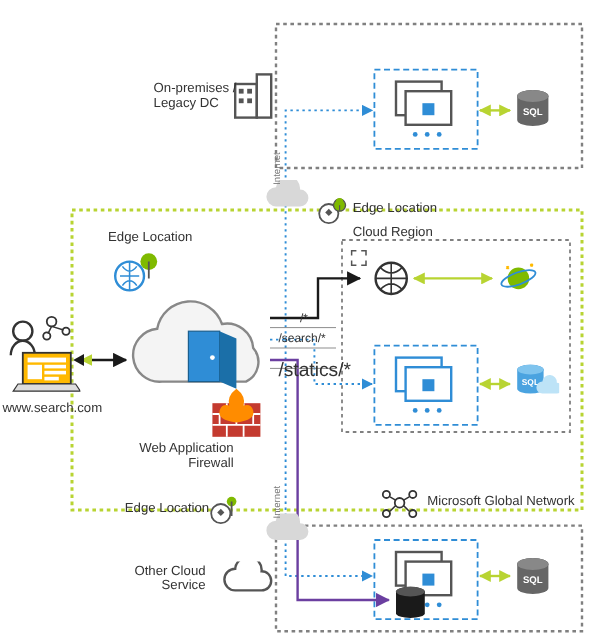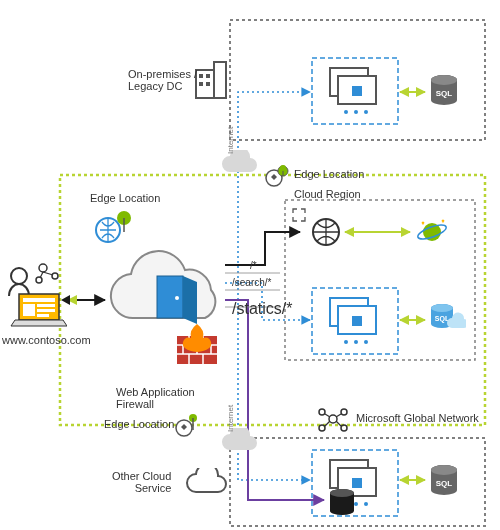--- a/index.html
+++ b/index.html
@@ -194,41 +194,41 @@
 
     <rect x="14" y="32" width="40" height="26" fill="#ffb900" stroke="#333" stroke-width="1.5"></rect>
     <rect x="18" y="36" width="32" height="4" fill="#fff"></rect>
     <rect x="18" y="42" width="12" height="12" fill="#fff"></rect>
     <rect x="32" y="42" width="18" height="3" fill="#fff"></rect>
     <rect x="32" y="47" width="18" height="3" fill="#fff"></rect>
     <rect x="32" y="52" width="12" height="3" fill="#fff"></rect>
     <path d="M10,58 h48 l4,6 h-56 z" fill="#ddd" stroke="#333" stroke-width="1"></path>
   </svg>
 </div>
-<div class="lbl" style="left:2px;top:334px">www.contoso.com</div>
+<div class="lbl" style="left:2px;top:334px">www.search.com</div>
 
 <div class="ico" style="left:105px;top:248px">
   <svg width="120" height="90">
     <path d="M30,70 a22,22 0 0 1 -4,-44 a28,28 0 0 1 54,-4 a22,22 0 0 1 26,20 a18,18 0 0 1 -6,28 z" fill="#f4f4f4" stroke="#888" stroke-width="2"></path>
 
     <rect x="52" y="28" width="26" height="42" fill="#2f8dd6"></rect>
     <rect x="52" y="28" width="26" height="42" fill="none" stroke="#1b5f8f" stroke-width="1"></rect>
     <path d="M78,28 l14,6 v42 l-14,-6 z" fill="#1b6fa8"></path>
     <circle cx="72" cy="50" r="2" fill="#fff"></circle>
   </svg>
 </div>
 
 <div class="ico" style="left:175px;top:322px">
   <svg width="44" height="44">
     <rect x="2" y="14" width="40" height="28" fill="#c43a2f"></rect>
     <path d="M2,23 h40 M2,32 h40 M14,14 v9 M28,14 v9 M8,23 v9 M22,23 v9 M36,23 v9 M14,32 v10 M28,32 v10" stroke="#fff" stroke-width="1.5"></path>
     <path d="M22,2 q8,6 6,14 q6,-2 8,4 q2,8 -14,10 q-16,-2 -14,-10 q2,-6 8,-4 q-2,-8 6,-14" fill="#ff8c00"></path>
   </svg>
 </div>
-<div class="lbl" style="left:116px;top:386px;white-space:pre;text-align:left">Web Application
+<div class="lbl" style="left:116px;top:368px;white-space:pre;text-align:right">Web Application
 Firewall</div>
 
 <div class="lbl" style="left:250px;top:260px;font-size:10px">/*</div>
 <div class="lbl" style="left:232px;top:277px;font-size:10px">/search/*</div>
 <div class="lbl" style="left:232px;top:300px;font-size:16px">/statics/*</div>
 
 <div class="ico" style="left:175px;top:412px">
   <svg width="26" height="26">
       <circle cx="9" cy="16" r="8" fill="#fff" stroke="#555" stroke-width="1.5"></circle>
       <path d="M9,12 l3,3 l-3,3 l-3,-3 z" fill="#555"></path>

